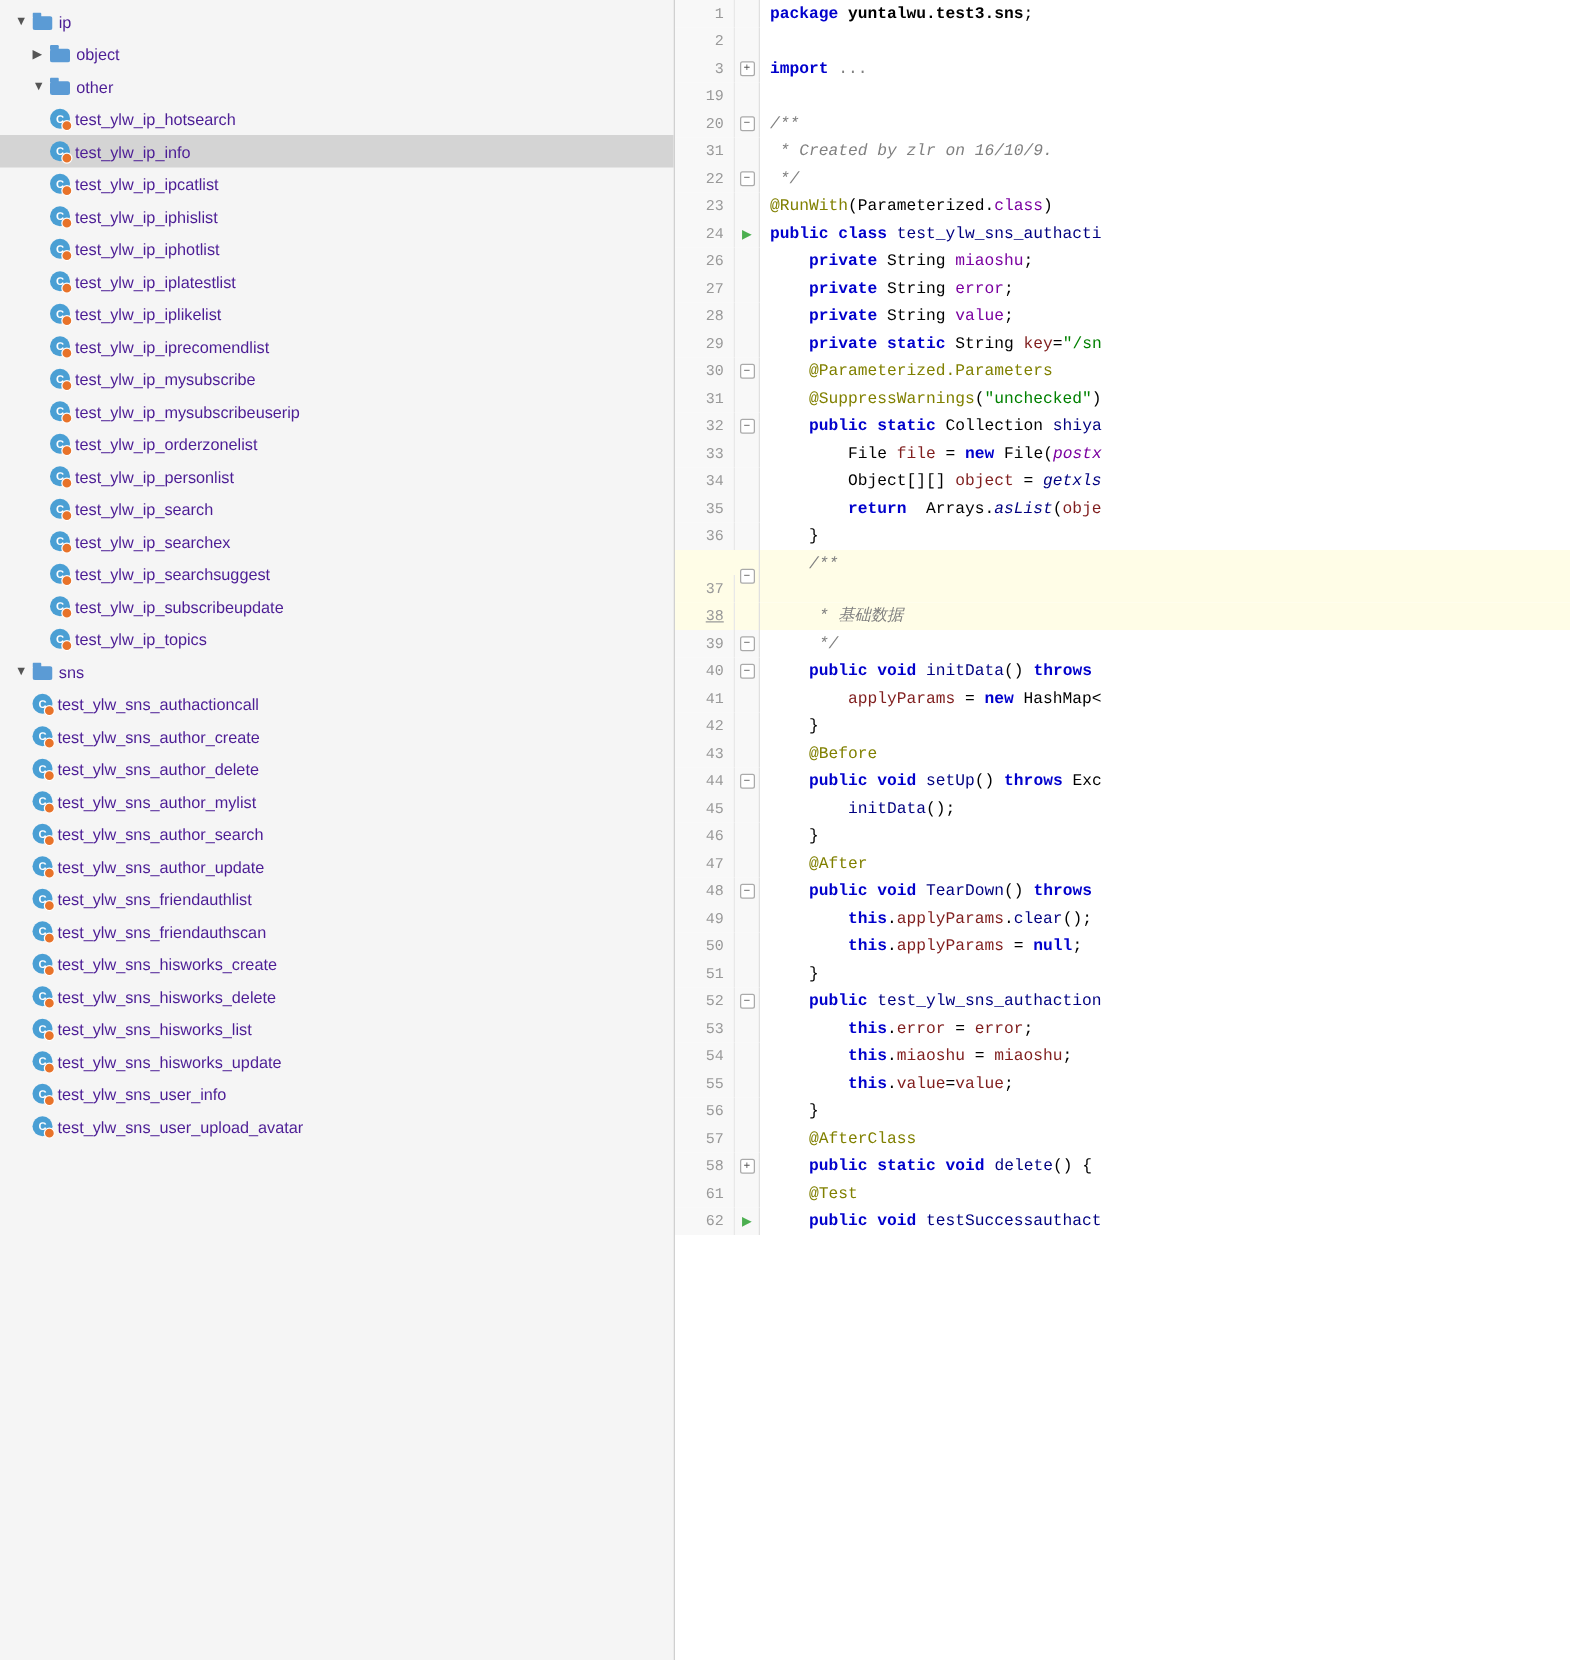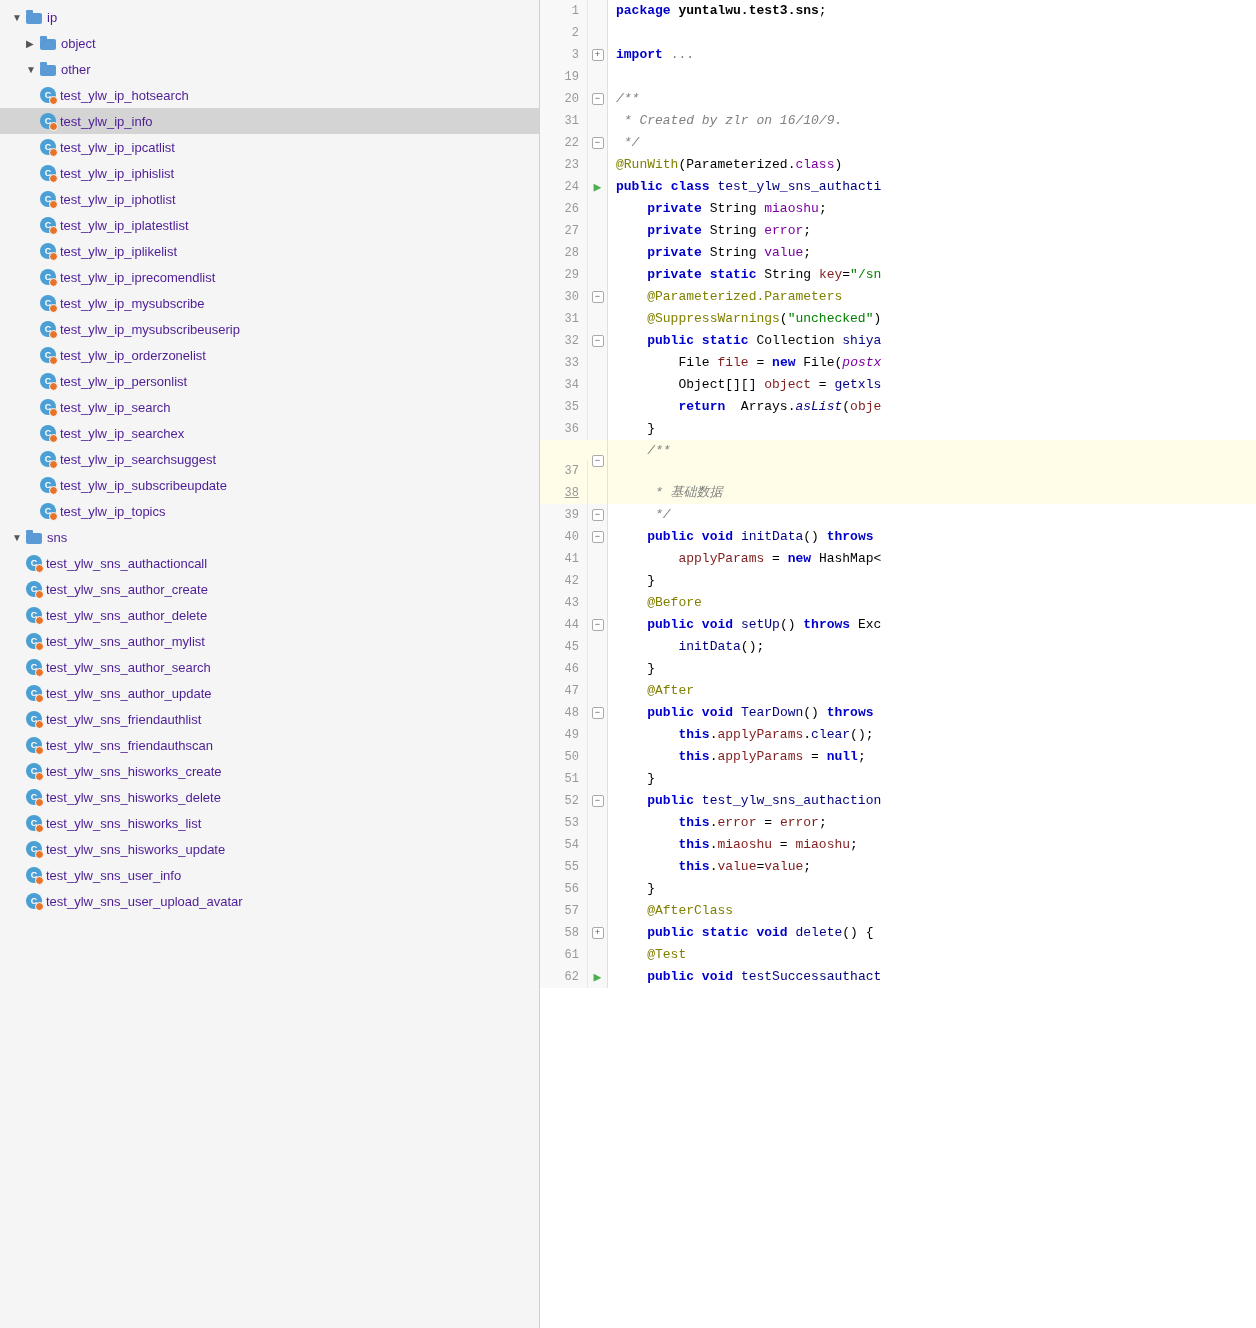--- a/index.html
+++ b/index.html
@@ -530,21 +530,21 @@
 
     <div class="code-line">
       <div class="line-number">33</div>
       <div class="line-gutter"></div>
       <div class="line-content">        <span class="type">File</span> <span class="field">file</span> = <span class="kw">new</span> <span class="type">File</span>(<span class="param" style="font-style:italic">postx</span></div>
     </div>
 
     <div class="code-line">
       <div class="line-number">34</div>
       <div class="line-gutter"></div>
-      <div class="line-content">        <span class="type">Object</span>[][] <span class="field">object</span> = <span class="method" style="">getxls</span></div>
+      <div class="line-content">        <span class="type">Object</span>[][] <span class="field">object</span> = <span class="method" style="font-style:italic">getxls</span></div>
     </div>
 
     <div class="code-line">
       <div class="line-number">35</div>
       <div class="line-gutter"></div>
       <div class="line-content">        <span class="kw">return</span>  <span class="type">Arrays</span>.<span class="method" style="font-style:italic">asList</span>(<span class="field">obje</span></div>
     </div>
 
     <div class="code-line">
       <div class="line-number">36</div>

